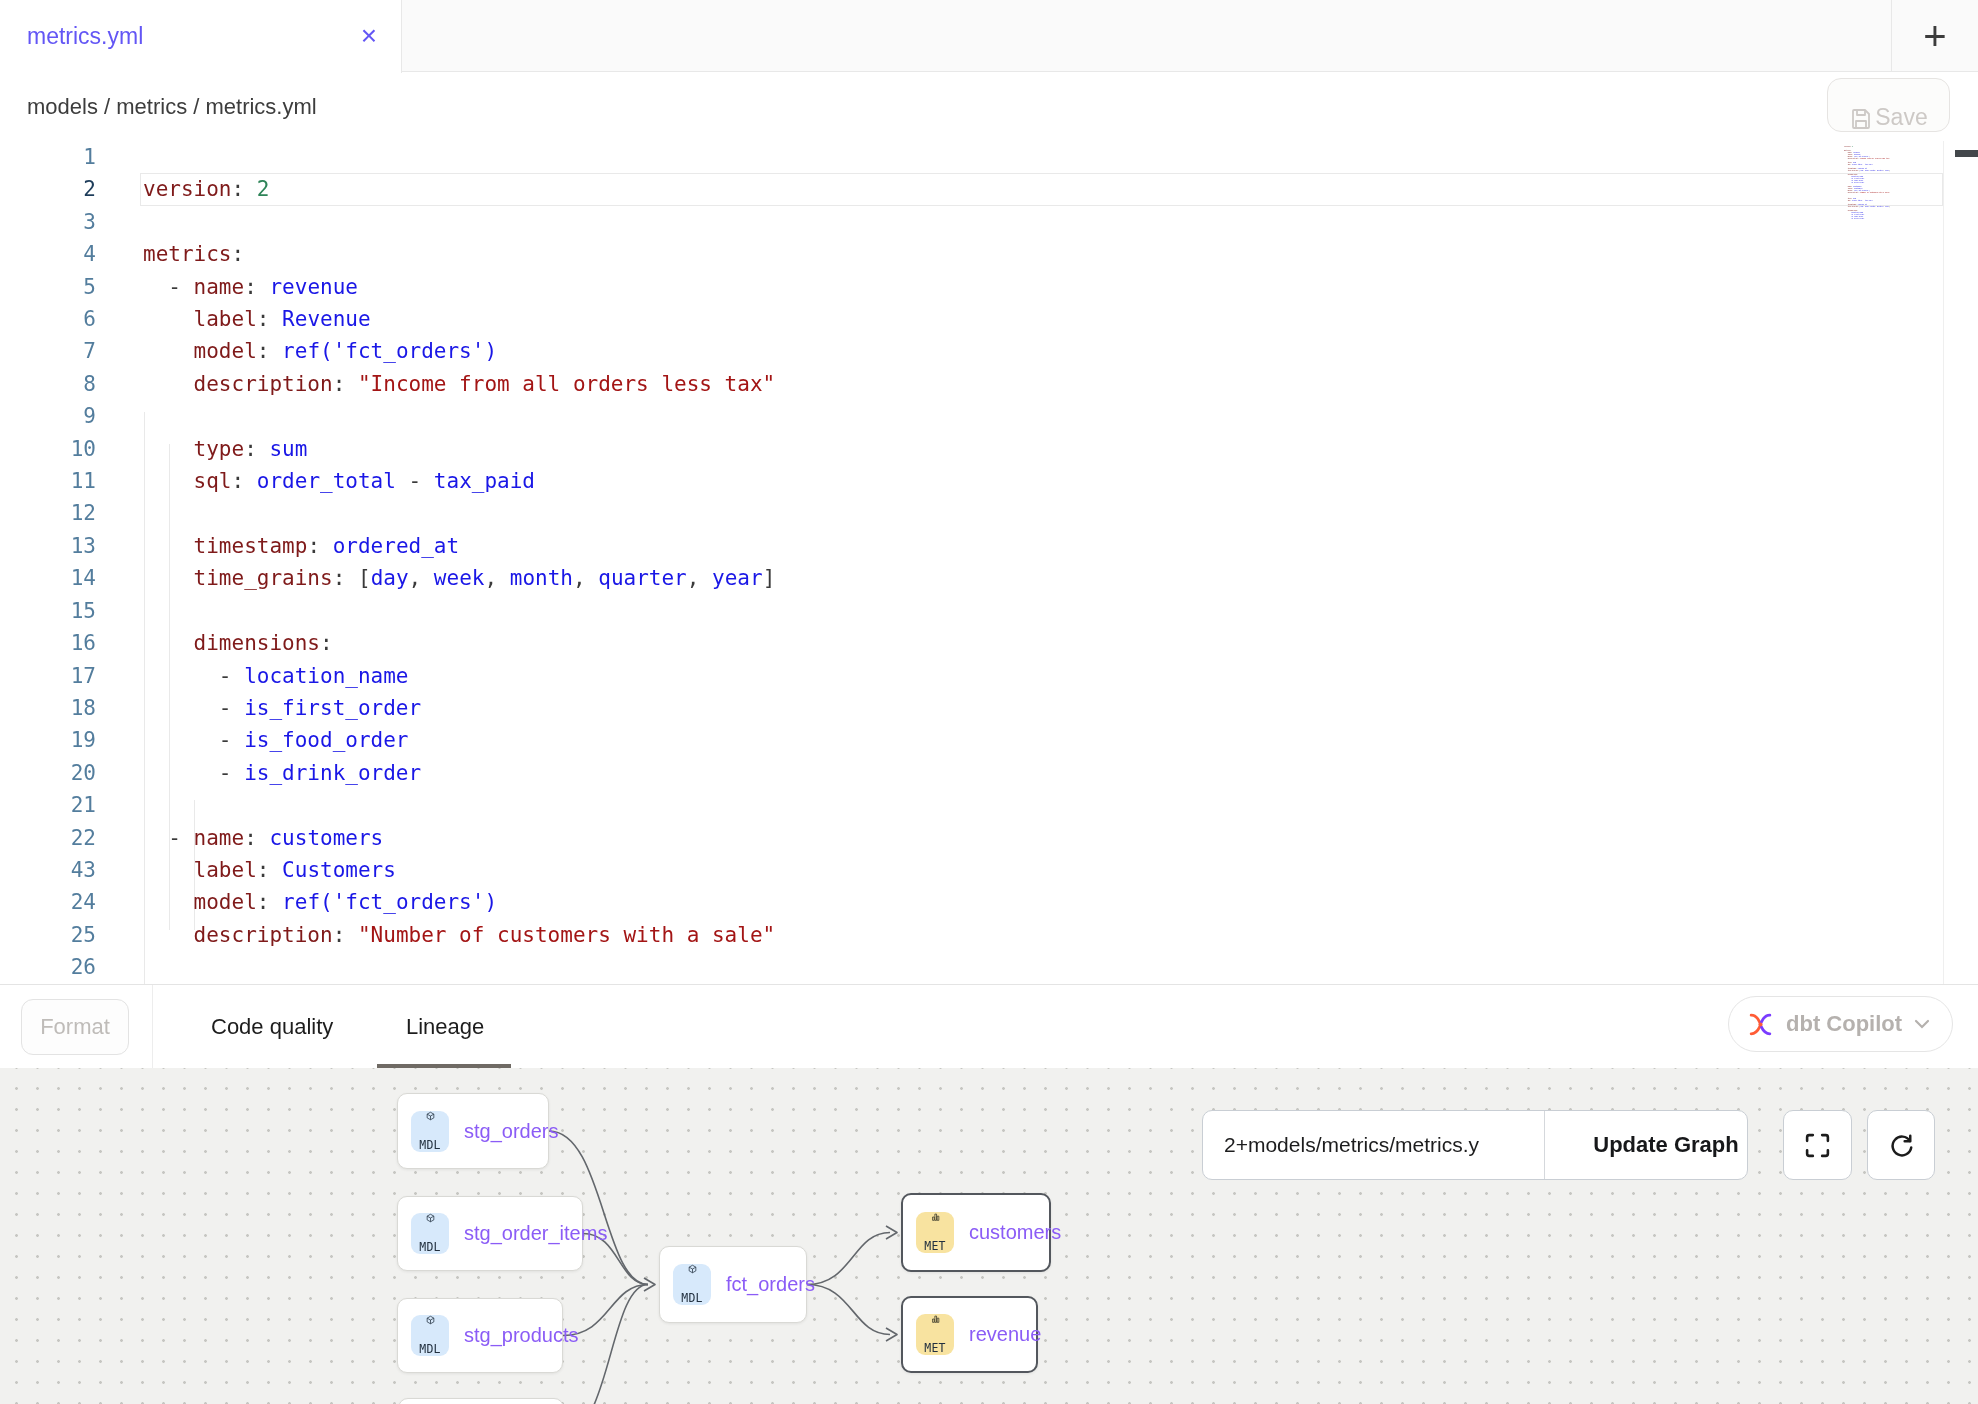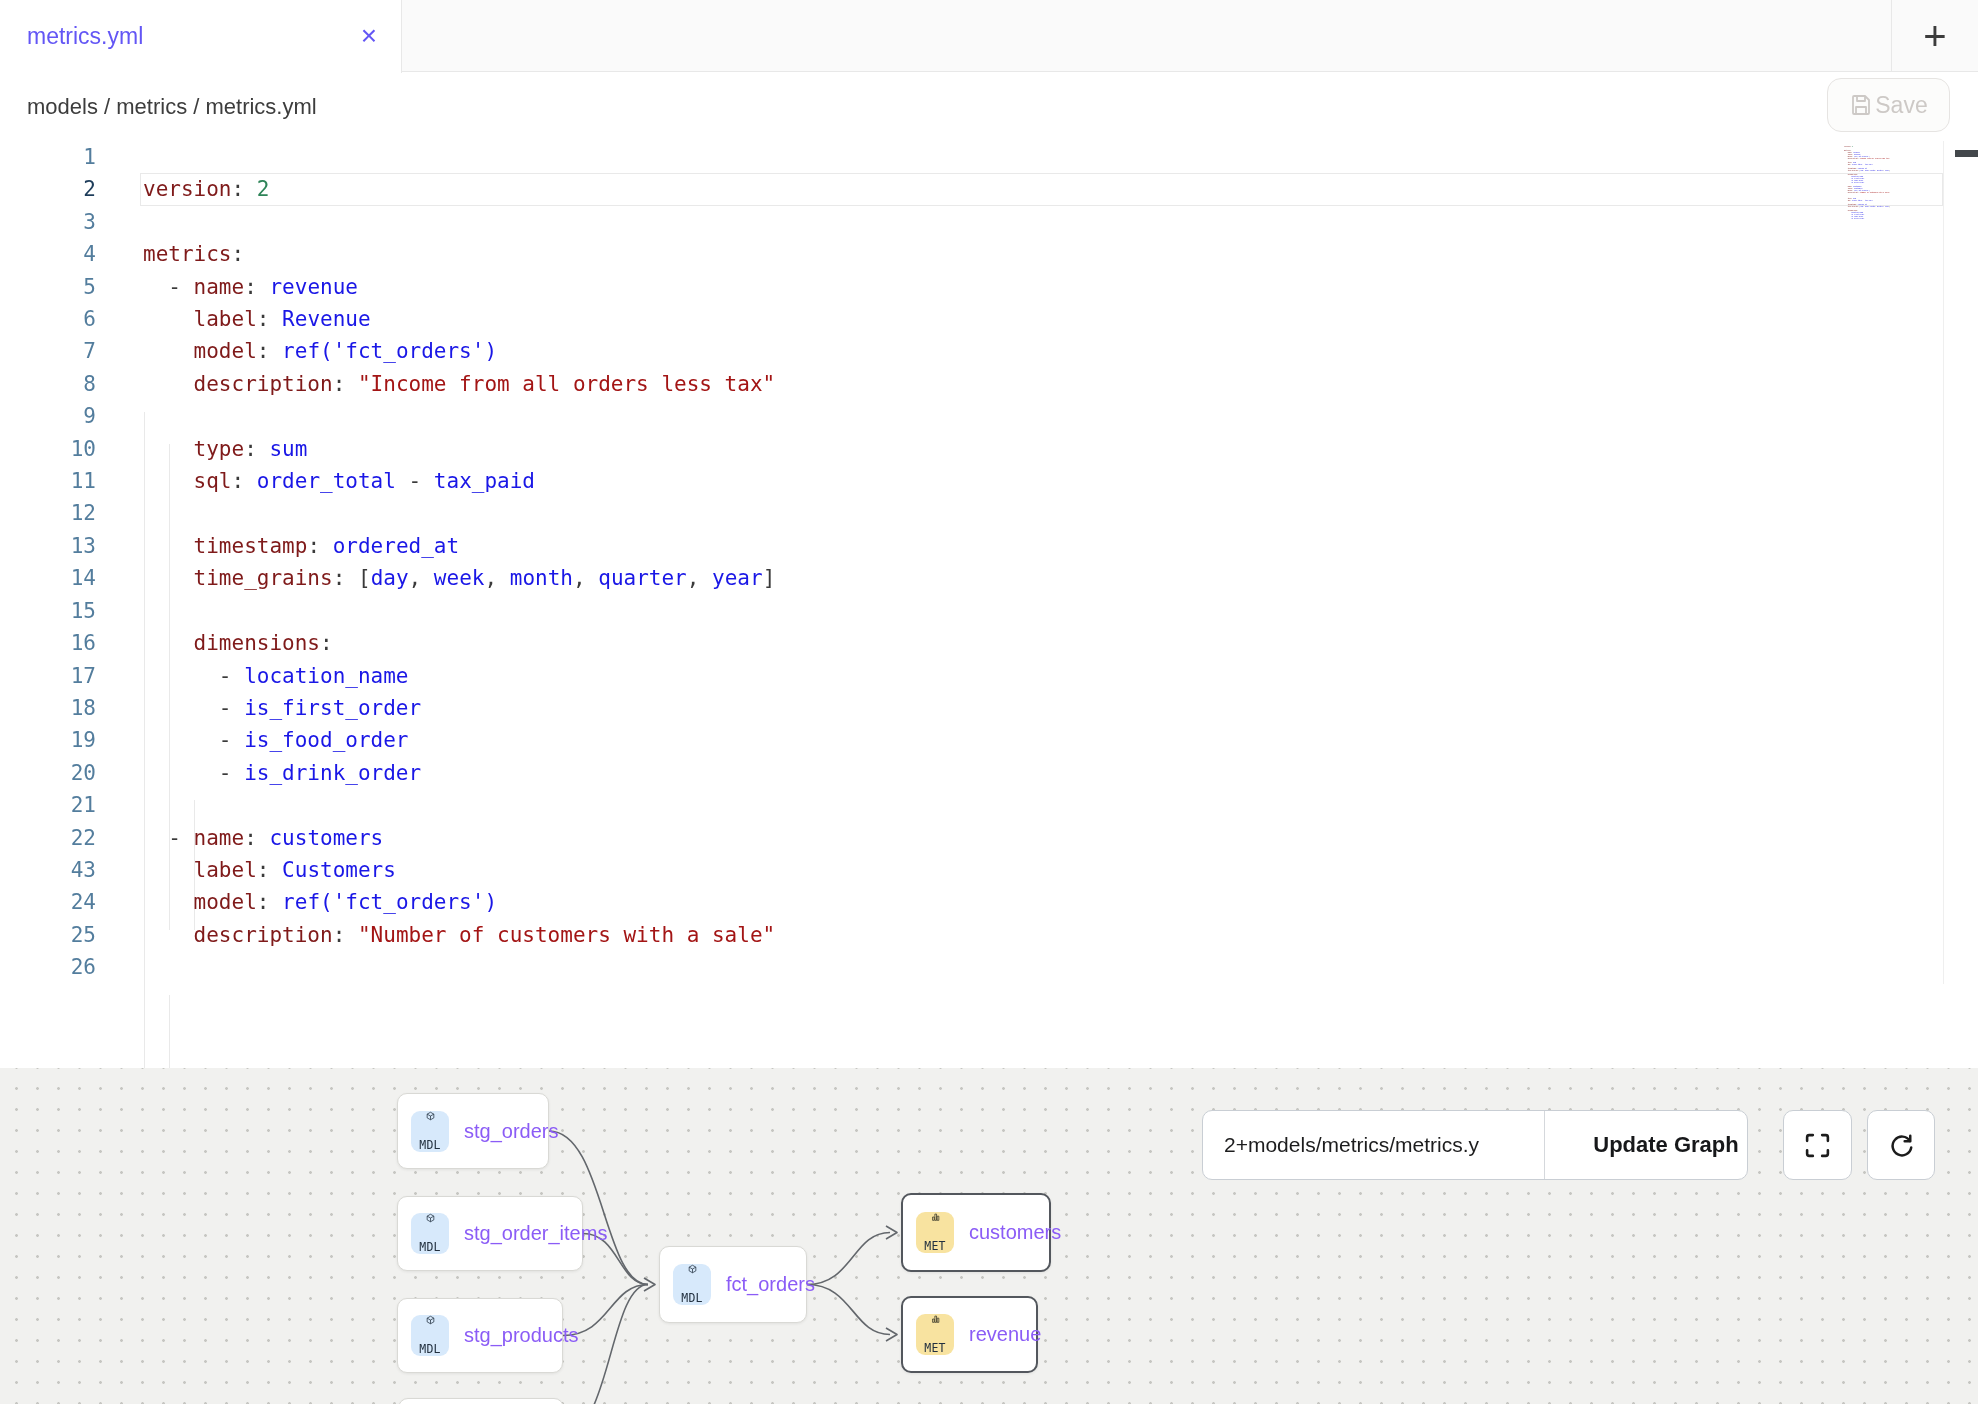--- a/index.html
+++ b/index.html
@@ -18,21 +18,21 @@
   #new-tab { position:absolute; left:1891px; top:0; width:87px; height:72px;
     border-left:1px solid #e8e8e8; display:flex; align-items:center; justify-content:center;
     font-size:40px; font-weight:200; color:#3c3c3c; cursor:pointer; }
 
   
   #crumb-row { position:absolute; left:0; top:73px; width:1978px; height:68px; background:#fff; }
   #breadcrumb { position:absolute; left:27px; top:0; height:68px; display:flex;
     align-items:center; font-size:22px; color:#3d3d3d; }
   #save-btn { position:absolute; left:1827px; top:5px; width:123px; height:54px;
     border:1px solid #e6e4e2; border-radius:14px; background:#fcfcfb;
-    display:flex; align-items:center; justify-content:center; gap:2px;
+    display:flex; align-items:flex-end; justify-content:center; gap:2px;
     color:#cdc9c6; font-size:23px; }
 
   
   #editor { position:absolute; left:0; top:141px; width:1978px; height:843px;
     background:#fff; font-family:"DejaVu Sans Mono", monospace; font-size:21px;
     line-height:32.4px; }
   #gutter { position:absolute; left:0; top:0; width:96px; text-align:right;
     color:#537d9d; }
   #gutter .ln.active { color:#1d3c5a; }
   #code { position:absolute; left:143px; top:0; white-space:pre; color:#3a3a3a; }
@@ -164,20 +164,40 @@
         <div class="ln">26</div>
       </div>
     <div id="code"><div> </div><div><span class="tk-k">version</span><span class="tk-p">:</span><span class="tk-w"> </span><span class="tk-n">2</span></div><div> </div><div><span class="tk-k">metrics</span><span class="tk-p">:</span></div><div><span class="tk-p">  - </span><span class="tk-k">name</span><span class="tk-p">:</span><span class="tk-w"> </span><span class="tk-v">revenue</span></div><div><span class="tk-w">    </span><span class="tk-k">label</span><span class="tk-p">:</span><span class="tk-w"> </span><span class="tk-v">Revenue</span></div><div><span class="tk-w">    </span><span class="tk-k">model</span><span class="tk-p">:</span><span class="tk-w"> </span><span class="tk-v">ref('fct_orders')</span></div><div><span class="tk-w">    </span><span class="tk-k">description</span><span class="tk-p">:</span><span class="tk-w"> </span><span class="tk-s">"Income from all orders less tax"</span></div><div> </div><div><span class="tk-w">    </span><span class="tk-k">type</span><span class="tk-p">:</span><span class="tk-w"> </span><span class="tk-v">sum</span></div><div><span class="tk-w">    </span><span class="tk-k">sql</span><span class="tk-p">:</span><span class="tk-w"> </span><span class="tk-v">order_total</span><span class="tk-p"> - </span><span class="tk-v">tax_paid</span></div><div> </div><div><span class="tk-w">    </span><span class="tk-k">timestamp</span><span class="tk-p">:</span><span class="tk-w"> </span><span class="tk-v">ordered_at</span></div><div><span class="tk-w">    </span><span class="tk-k">time_grains</span><span class="tk-p">:</span><span class="tk-w"> </span><span class="tk-p">[</span><span class="tk-v">day</span><span class="tk-p">, </span><span class="tk-v">week</span><span class="tk-p">, </span><span class="tk-v">month</span><span class="tk-p">, </span><span class="tk-v">quarter</span><span class="tk-p">, </span><span class="tk-v">year</span><span class="tk-p">]</span></div><div> </div><div><span class="tk-w">    </span><span class="tk-k">dimensions</span><span class="tk-p">:</span></div><div><span class="tk-w">      </span><span class="tk-p">- </span><span class="tk-v">location_name</span></div><div><span class="tk-w">      </span><span class="tk-p">- </span><span class="tk-v">is_first_order</span></div><div><span class="tk-w">      </span><span class="tk-p">- </span><span class="tk-v">is_food_order</span></div><div><span class="tk-w">      </span><span class="tk-p">- </span><span class="tk-v">is_drink_order</span></div><div> </div><div><span class="tk-p">  - </span><span class="tk-k">name</span><span class="tk-p">:</span><span class="tk-w"> </span><span class="tk-v">customers</span></div><div><span class="tk-w">    </span><span class="tk-k">label</span><span class="tk-p">:</span><span class="tk-w"> </span><span class="tk-v">Customers</span></div><div><span class="tk-w">    </span><span class="tk-k">model</span><span class="tk-p">:</span><span class="tk-w"> </span><span class="tk-v">ref('fct_orders')</span></div><div><span class="tk-w">    </span><span class="tk-k">description</span><span class="tk-p">:</span><span class="tk-w"> </span><span class="tk-s">"Number of customers with a sale"</span></div><div> </div></div>
     <div id="mm-border"></div>
     <div id="minimap">
         <div id="minimap-inner"><div> </div><div><span class="tk-k">version</span><span class="tk-p">:</span><span class="tk-w"> </span><span class="tk-n">2</span></div><div> </div><div><span class="tk-k">metrics</span><span class="tk-p">:</span></div><div><span class="tk-p">  - </span><span class="tk-k">name</span><span class="tk-p">:</span><span class="tk-w"> </span><span class="tk-v">revenue</span></div><div><span class="tk-w">    </span><span class="tk-k">label</span><span class="tk-p">:</span><span class="tk-w"> </span><span class="tk-v">Revenue</span></div><div><span class="tk-w">    </span><span class="tk-k">model</span><span class="tk-p">:</span><span class="tk-w"> </span><span class="tk-v">ref('fct_orders')</span></div><div><span class="tk-w">    </span><span class="tk-k">description</span><span class="tk-p">:</span><span class="tk-w"> </span><span class="tk-s">"Income from all orders less tax"</span></div><div> </div><div><span class="tk-w">    </span><span class="tk-k">type</span><span class="tk-p">:</span><span class="tk-w"> </span><span class="tk-v">sum</span></div><div><span class="tk-w">    </span><span class="tk-k">sql</span><span class="tk-p">:</span><span class="tk-w"> </span><span class="tk-v">order_total</span><span class="tk-p"> - </span><span class="tk-v">tax_paid</span></div><div> </div><div><span class="tk-w">    </span><span class="tk-k">timestamp</span><span class="tk-p">:</span><span class="tk-w"> </span><span class="tk-v">ordered_at</span></div><div><span class="tk-w">    </span><span class="tk-k">time_grains</span><span class="tk-p">:</span><span class="tk-w"> </span><span class="tk-p">[</span><span class="tk-v">day</span><span class="tk-p">, </span><span class="tk-v">week</span><span class="tk-p">, </span><span class="tk-v">month</span><span class="tk-p">, </span><span class="tk-v">quarter</span><span class="tk-p">, </span><span class="tk-v">year</span><span class="tk-p">]</span></div><div> </div><div><span class="tk-w">    </span><span class="tk-k">dimensions</span><span class="tk-p">:</span></div><div><span class="tk-w">      </span><span class="tk-p">- </span><span class="tk-v">location_name</span></div><div><span class="tk-w">      </span><span class="tk-p">- </span><span class="tk-v">is_first_order</span></div><div><span class="tk-w">      </span><span class="tk-p">- </span><span class="tk-v">is_food_order</span></div><div><span class="tk-w">      </span><span class="tk-p">- </span><span class="tk-v">is_drink_order</span></div><div> </div><div><span class="tk-p">  - </span><span class="tk-k">name</span><span class="tk-p">:</span><span class="tk-w"> </span><span class="tk-v">customers</span></div><div><span class="tk-w">    </span><span class="tk-k">label</span><span class="tk-p">:</span><span class="tk-w"> </span><span class="tk-v">Customers</span></div><div><span class="tk-w">    </span><span class="tk-k">model</span><span class="tk-p">:</span><span class="tk-w"> </span><span class="tk-v">ref('fct_orders')</span></div><div><span class="tk-w">    </span><span class="tk-k">description</span><span class="tk-p">:</span><span class="tk-w"> </span><span class="tk-s">"Number of customers with a sale"</span></div><div> </div><div> </div><div><span class="tk-w">    </span><span class="tk-k">type</span><span class="tk-p">:</span><span class="tk-w"> </span><span class="tk-v">sum</span></div><div><span class="tk-w">    </span><span class="tk-k">sql</span><span class="tk-p">:</span><span class="tk-w"> </span><span class="tk-v">order_total</span><span class="tk-p"> - </span><span class="tk-v">tax_paid</span></div><div> </div><div><span class="tk-w">    </span><span class="tk-k">timestamp</span><span class="tk-p">:</span><span class="tk-w"> </span><span class="tk-v">ordered_at</span></div><div><span class="tk-w">    </span><span class="tk-k">time_grains</span><span class="tk-p">:</span><span class="tk-w"> </span><span class="tk-p">[</span><span class="tk-v">day</span><span class="tk-p">, </span><span class="tk-v">week</span><span class="tk-p">, </span><span class="tk-v">month</span><span class="tk-p">, </span><span class="tk-v">quarter</span><span class="tk-p">, </span><span class="tk-v">year</span><span class="tk-p">]</span></div><div> </div><div><span class="tk-w">    </span><span class="tk-k">dimensions</span><span class="tk-p">:</span></div><div><span class="tk-w">      </span><span class="tk-p">- </span><span class="tk-v">location_name</span></div><div><span class="tk-w">      </span><span class="tk-p">- </span><span class="tk-v">is_first_order</span></div><div><span class="tk-w">      </span><span class="tk-p">- </span><span class="tk-v">is_food_order</span></div><div><span class="tk-w">      </span><span class="tk-p">- </span><span class="tk-v">is_drink_order</span></div></div>
       </div>
     <div id="scroll-mark"></div>
   </div>
 
+  <div id="panel-bar">
+    <div id="format-btn">Format</div>
+    <div id="panel-divider"></div>
+    <div id="tab-codequality" class="panel-tab">Code quality</div>
+    <div id="tab-lineage" class="panel-tab">Lineage</div>
+    <div id="lineage-underline"></div>
+    <div id="copilot-btn">
+      <svg width="27" height="27" viewBox="0 0 26 26" fill="none" stroke-linecap="round">
+        <path d="M4 4 C9.5 4 11 8.2 12.4 11.1" stroke="#ff5c35" stroke-width="2.7"></path>
+        <path d="M4 22 C9.5 22 11 17.8 12.4 14.9" stroke="#ff5c35" stroke-width="2.7"></path>
+        <path d="M22 4 C16.5 4 15 8.2 13.6 11.1" stroke="#7a3cff" stroke-width="2.7"></path>
+        <path d="M22 22 C16.5 22 15 17.8 13.6 14.9" stroke="#7a3cff" stroke-width="2.7"></path>
+        <circle cx="13" cy="13" r="2" fill="#ff5c35" stroke="none"></circle>
+      </svg>
+      <span id="copilot-label">dbt Copilot</span>
+      <svg width="16" height="10" viewBox="0 0 16 10" fill="none" stroke="#b5b1ae" stroke-width="2.2" stroke-linecap="round">
+        <polyline points="2,2 8,8 14,2"></polyline>
+      </svg>
+    </div>
+  </div>
 
   <div id="canvas">
     <svg id="edges">
         <path d="M549,63 C603.45,63 603.45,216.5 648,216.5" fill="none" stroke="#63676c" stroke-width="1.6"></path>
         <polyline points="644,210 655,216.5 644,223" fill="none" stroke="#63676c" stroke-width="1.6" stroke-linejoin="round"></polyline>
         <path d="M583,165.5 C618.75,165.5 618.75,216.5 648,216.5" fill="none" stroke="#63676c" stroke-width="1.6"></path>
         <path d="M563,267.5 C609.75,267.5 609.75,216.5 648,216.5" fill="none" stroke="#63676c" stroke-width="1.6"></path>
         <path d="M564,366 C610.2,366 610.2,216.5 648,216.5" fill="none" stroke="#63676c" stroke-width="1.6"></path>
         <path d="M807,216.5 C852.65,216.5 852.65,164.5 890,164.5" fill="none" stroke="#63676c" stroke-width="1.6"></path>
         <polyline points="886,158 897,164.5 886,171" fill="none" stroke="#63676c" stroke-width="1.6" stroke-linejoin="round"></polyline>

